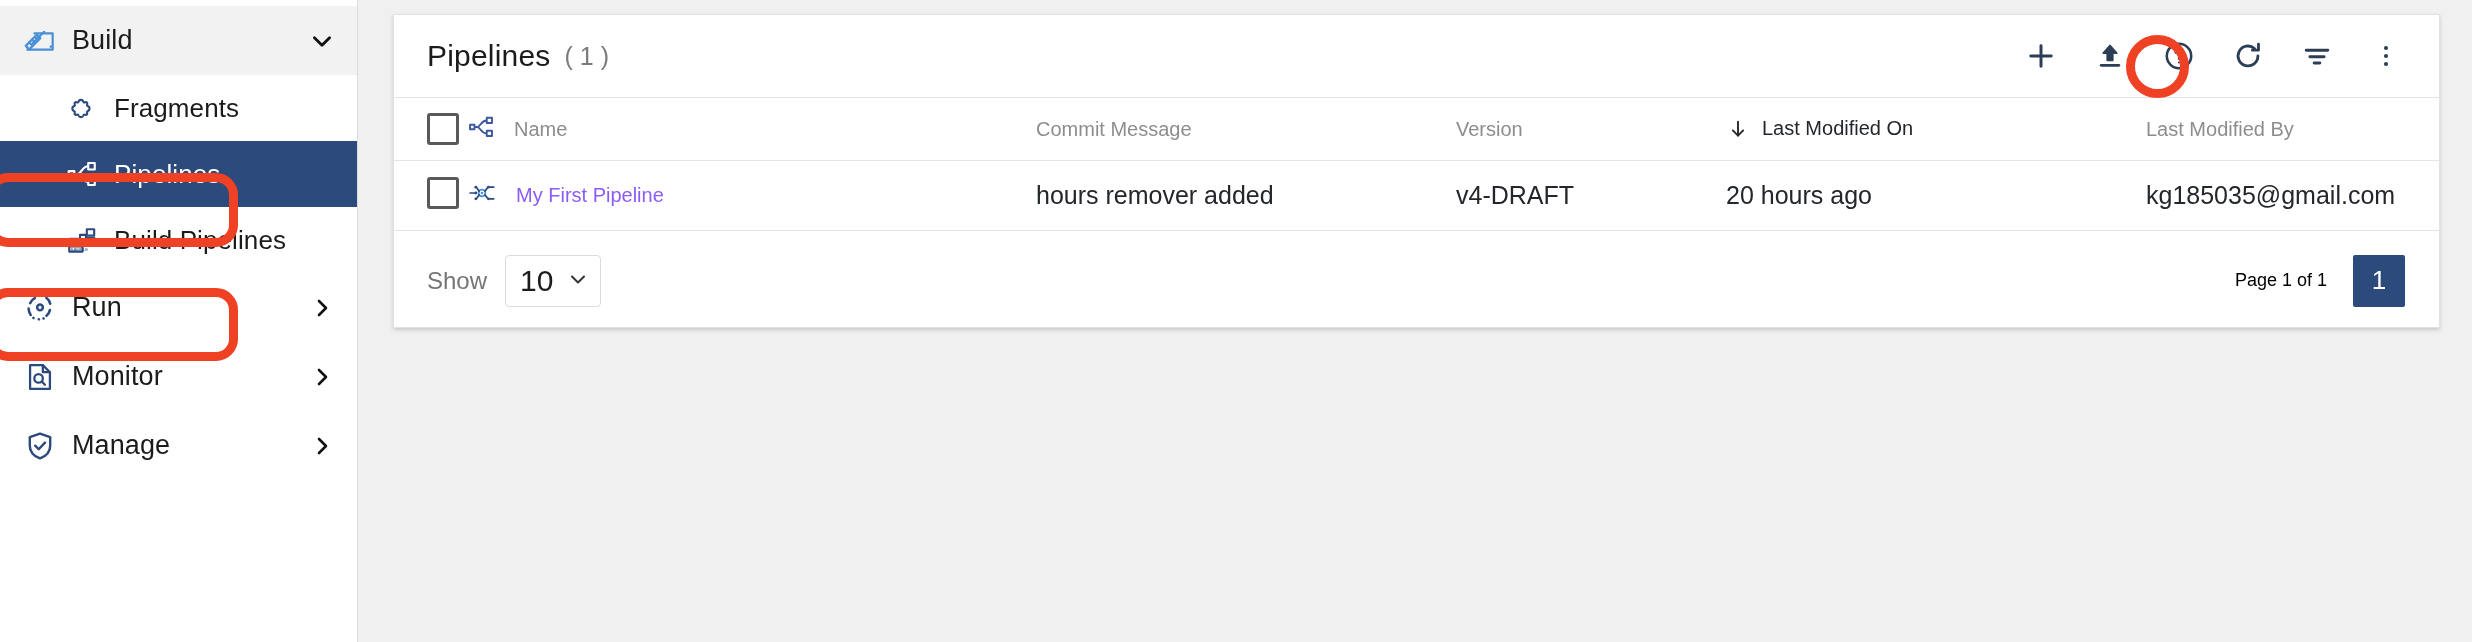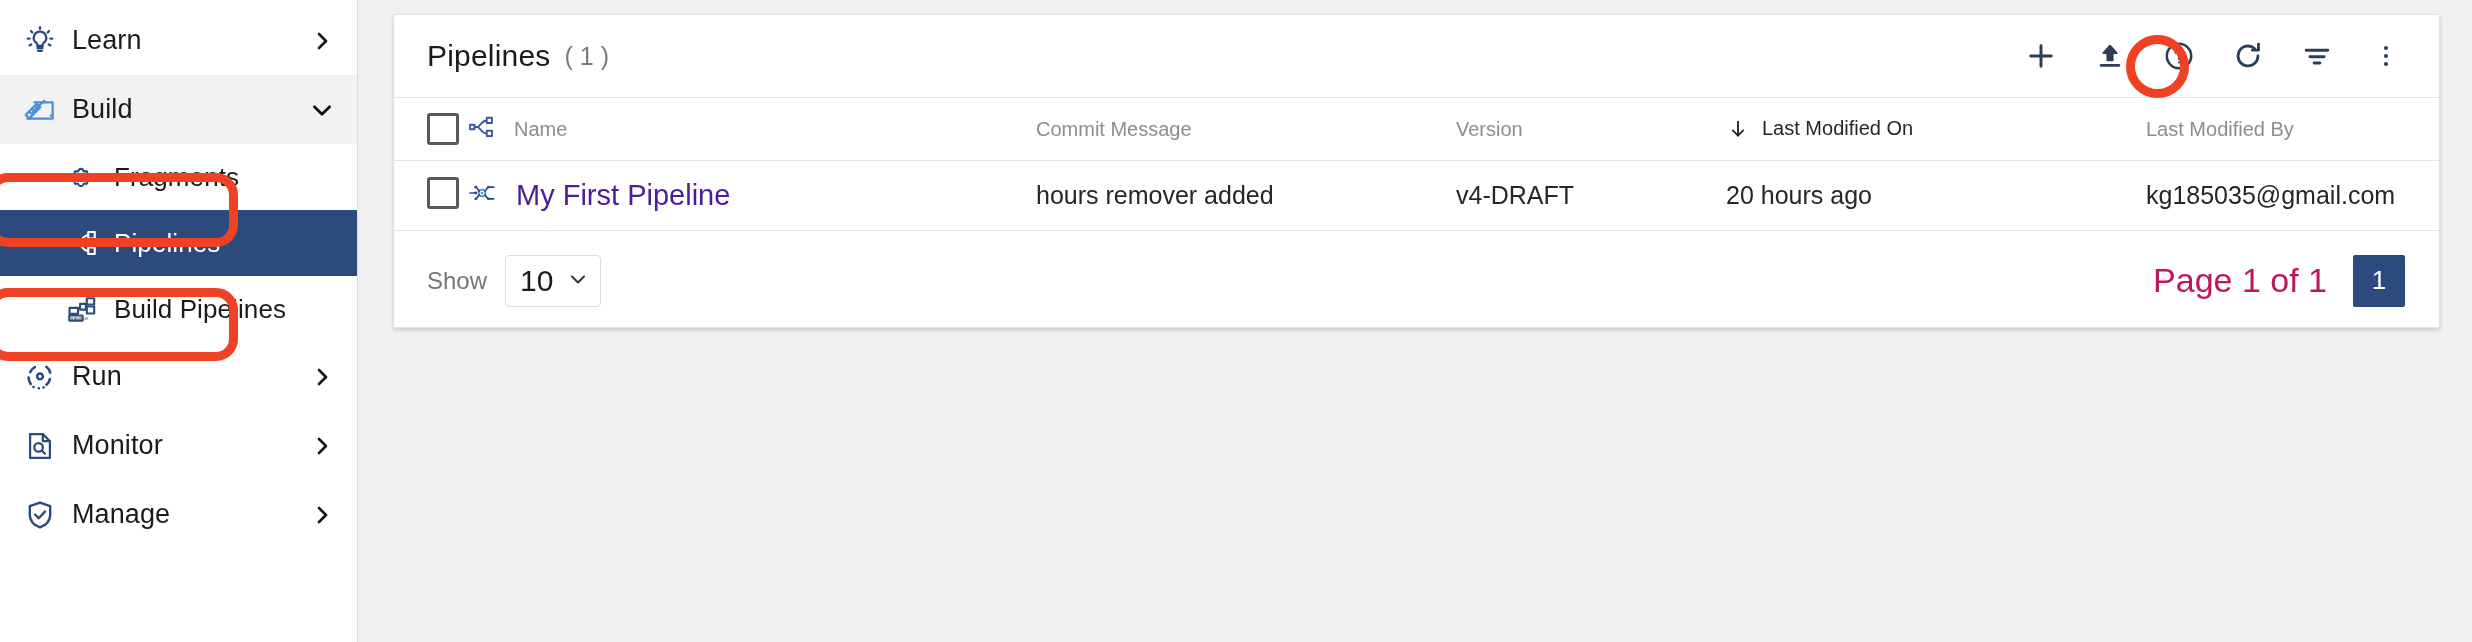--- a/index.html
+++ b/index.html
@@ -166,22 +166,22 @@
   .chk {
     width: 32px; height: 32px;
     border: 3px solid #595959;
     border-radius: 3px;
     background: #fff;
     display: inline-block;
     cursor: pointer;
   }
   .cell-inline { display: flex; align-items: center; gap: 18px; }
   .link {
-    color: #4c1d95;
-    font-size: 29px;
+    color: #8b5cf6;
+    font-size: 20px;
     cursor: pointer;
   }
   .sort-arrow { display:inline-flex; vertical-align: middle; margin-right: 12px; }
 
   
   #card-foot {
     height: 99px;
     display: flex;
     align-items: center;
     padding: 0 34px 0 33px;
@@ -193,57 +193,42 @@
     border-radius: 4px;
     background: #fff;
     display: flex; align-items: center;
     padding: 0 10px 0 14px;
     cursor: pointer;
   }
   #show-value { font-size: 30px; color: #1b1b1b; }
   #show-select .sc { margin-left: auto; }
   #page-info {
     margin-left: auto;
-    font-size: 34px;
-    color: #be185d;
+    font-size: 18px;
+    color: #000000;
     margin-right: 26px;
     text-align: center;
   }
   #page-num {
     width: 52px; height: 52px;
     background: #2c4a7c;
     color: #fff;
     font-size: 26px;
     display: flex; align-items: center; justify-content: center;
     border-radius: 2px;
     cursor: pointer;
   }
 </style>
 </head>
 <body>
 
 <div id="app">
 
   <nav id="sidebar">
 
-    <div class="nav-row">
-      <span class="nav-ico">
-        <svg width="34" height="34" viewBox="0 0 24 24" fill="none" stroke="#2c4a7c" stroke-width="1.6" stroke-linecap="round">
-          <path d="M12 5.4a4.4 4.4 0 0 0-2.6 7.95c.5.38.8.95.8 1.55v.6h3.6v-.6c0-.6.3-1.17.8-1.55A4.4 4.4 0 0 0 12 5.4z"></path>
-          <path d="M10.2 17.1h3.6M10.7 19h2.6"></path>
-          <path d="M12 2.2v1.3M5.6 5l.95.95M18.4 5l-.95.95M3.3 10.3h1.4M19.3 10.3h1.4M4.6 15.1l1.2-.6M19.4 15.1l-1.2-.6"></path>
-        </svg>
-      </span>
-      <span class="nav-label">Learn</span>
-      <span class="chev">
-        <svg width="24" height="24" viewBox="0 0 24 24" fill="none" stroke="#111" stroke-width="2.6" stroke-linecap="round" stroke-linejoin="round">
-            <polyline points="9 5 16 12 9 19"></polyline>
-          </svg>
-      </span>
-    </div>
 
 
     <div class="nav-row expanded">
       <span class="nav-ico">
         <svg width="38" height="38" viewBox="0 0 24 24" fill="none" stroke="#4b90d6" stroke-width="1.4" stroke-linecap="round" stroke-linejoin="round">
           <path d="M4 17.5h16V7.2H8.5"></path>
           <path d="M14.6 6.2l-7.2 7.2"></path>
           <path d="M3 15.1l7-7 2.2 2.2-7 7z"></path>
           <path d="M5.2 12.9l1.6 1.6M7 11.1l1.6 1.6M8.8 9.3l1.6 1.6"></path>
           <path d="M18.7 15.6h.9"></path>

